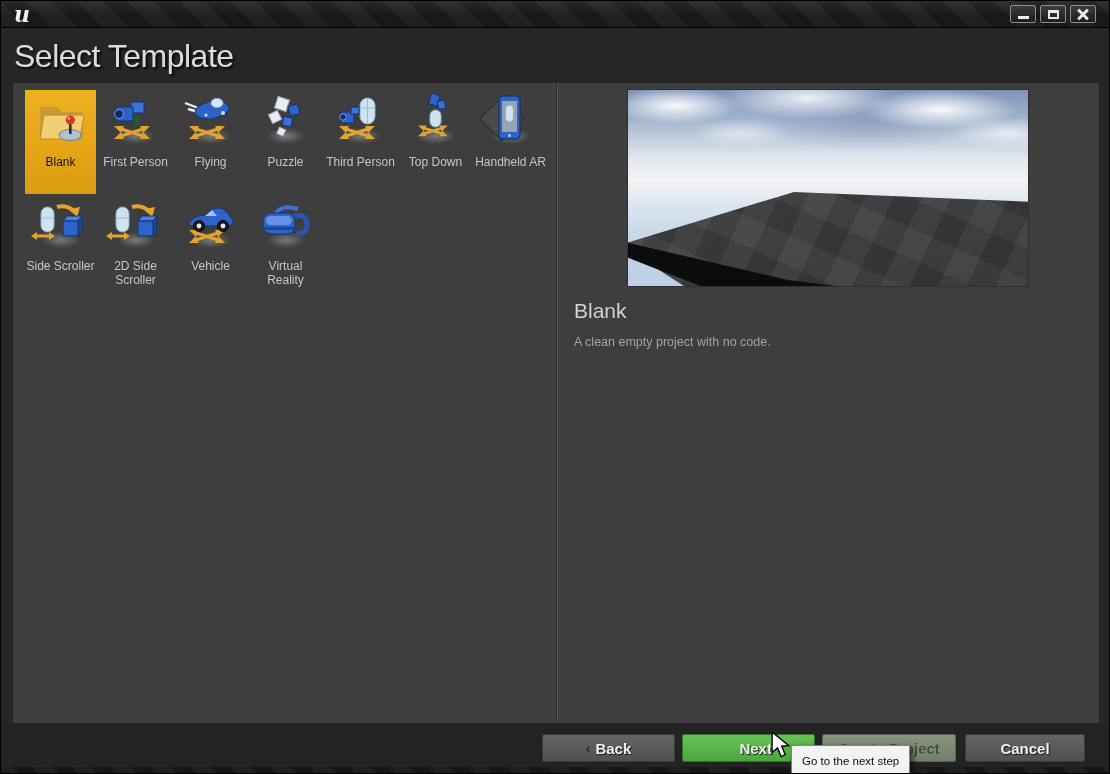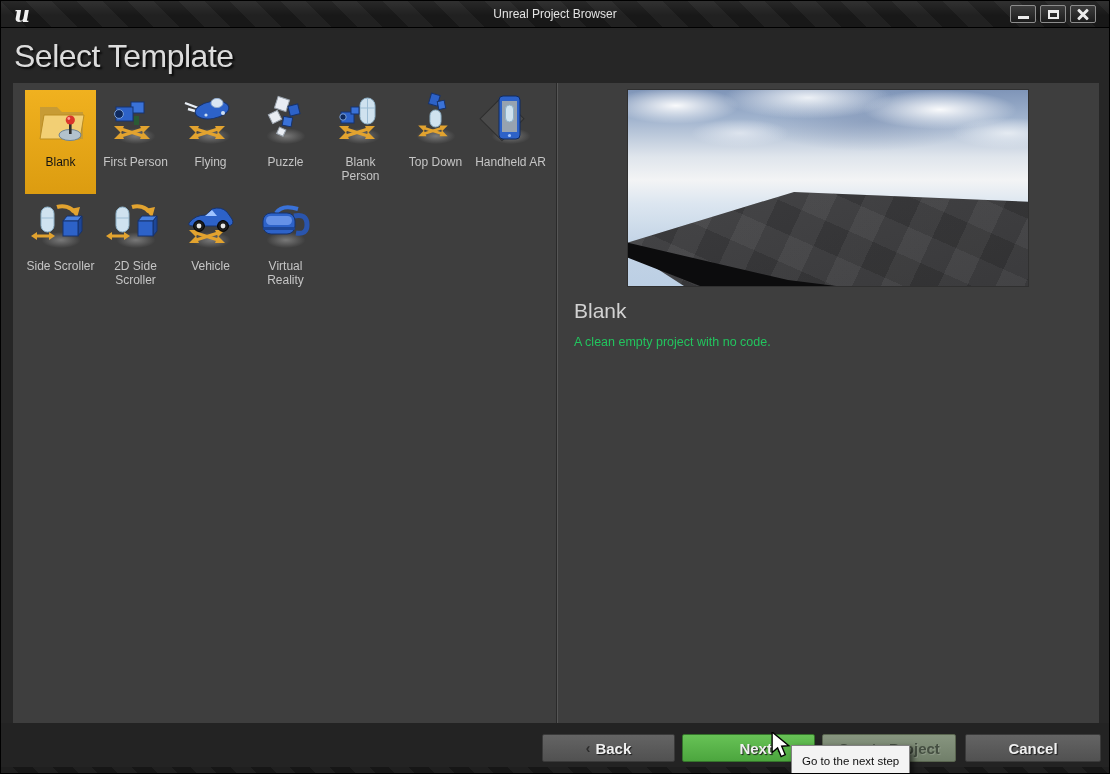--- a/index.html
+++ b/index.html
@@ -82,56 +82,55 @@
       repeating-linear-gradient(115deg, rgba(255,255,255,.05) 0 26px, rgba(255,255,255,0) 26px 52px),
       repeating-linear-gradient(24deg, rgba(0,0,0,.14) 0 28px, rgba(0,0,0,0) 28px 56px),
       linear-gradient(160deg, #4a4a4c 0%, #424244 45%, #39393b 100%);
   }
   .preview-floor-edge {
     position:absolute; left:0; top:0; width:100%; height:100%;
     clip-path:polygon(-2% 77%, 40% 97%, 52% 100%, 18% 100%, -2% 84%);
     background:#0c0c0d;
   }
   .preview-title { position:absolute; left:16px; top:216px; font-size:21px; color:#d2d2d2; }
-  .preview-desc  { position:absolute; left:16px; top:252px; font-size:12.5px; color:#22c55e;text-align:right; }
+  .preview-desc  { position:absolute; left:16px; top:252px; font-size:12.5px; color:#a3a3a3;text-align:right; }
   
   .footer { position:absolute; left:0; top:722px; width:100%; height:44px; background:#232323; }
   .bottom-stripe {
     position:absolute; left:0; top:766px; width:100%; height:8px;
     background:repeating-linear-gradient(45deg, #1f1f1f 0 14px, #161616 14px 28px);
   }
   .btn {
     position:absolute; top:733px; height:28px; border-radius:2px; cursor:pointer;
     display:flex; align-items:center; justify-content:center; gap:5px;
     font-size:15px; font-weight:bold; color:#f0f0f0; text-shadow:1px 1px 1px #1a1a1a;
   }
   .btn-gray  { background:linear-gradient(#646464,#515151); border:1px solid #3a3a3a; }
   .btn-back   { left:541px; width:133px; }
   .btn-next   { left:681px; width:133px; background:linear-gradient(#67c256,#4ca63e); border:1px solid #35742b;padding-left:24px; }
   .btn-create { left:821px; width:134px; background:linear-gradient(#87957f,#717f6a); border:1px solid #59654f;
                 color:#454f42; text-shadow:1px 1px 0 rgba(255,255,255,.15); cursor:default; }
-  .btn-cancel { left:964px; width:136px; }
+  .btn-cancel { left:964px; width:120px; }
   .chevron { font-size:14px; font-weight:bold; color:#2c2c2c; text-shadow:none; }
   .btn-next .chevron { color:#1e4d1a; }
   
   .tooltip {
     position:absolute; left:790px; top:744px; z-index:40;
     background:#f3f3f3; border:1px solid #828282; box-shadow:3px 3px 6px rgba(0,0,0,.6);
     padding:9px 10px 12px 10px; font-size:11.5px; color:#0e0e0e; white-space:nowrap;
   }
   .cursor { position:absolute; left:769px; top:731px; z-index:50; }
 </style>
 </head>
 <body>
 
 <div class="window">
 
   <div class="titlebar">
     <div class="logo">u</div>
-    <div class="titlebar-title">Unreal Project Browser</div>
     <div class="win-controls" id="win-controls">
         <div class="win-btn">
           <div class="glyph-min"></div>
         </div>
         <div class="win-btn">
           <div class="glyph-max"></div>
         </div>
         <div class="win-btn">
           <div class="glyph-close"></div>
         </div>
@@ -223,21 +222,21 @@
   <polygon points="10,49 20,49 17,42"></polygon>
                 <polygon points="10,36 17,43 20,36"></polygon>
 </g>
     <rect x="31" y="8" width="15" height="26" rx="7.5" fill="#cfe2ef" stroke="#8fb2c9"></rect>
     <path d="M31 18 h15 M38.5 8 v26" stroke="#9dbdd4" stroke-width="1"></path>
     <rect x="12" y="22" width="13" height="11" fill="#2d62c8" stroke="#16336e"></rect>
     <circle cx="14" cy="27" r="3.2" fill="#0f2a5e" stroke="#7aa0d8"></circle>
     <rect x="22" y="17" width="8" height="7" fill="#3a72d8" stroke="#16336e"></rect>
             </svg>
           </div>
-          <div class="tile-label">Blank Person</div>
+          <div class="tile-label">Third Person</div>
         </div>
         <div class="tile">
           <div class="tile-icon">
             <svg viewBox="0 0 64 64" width="64" height="64" style="position:absolute;left:0;top:0">
     <g transform="translate(6 6) scale(0.82)">
 <g stroke="#e2a32f" stroke-width="3.4" fill="none">
   <path d="M17 46 L39 39"></path>
                   <path d="M17 39 L39 46"></path>
 </g>
 <g fill="#e2a32f">

